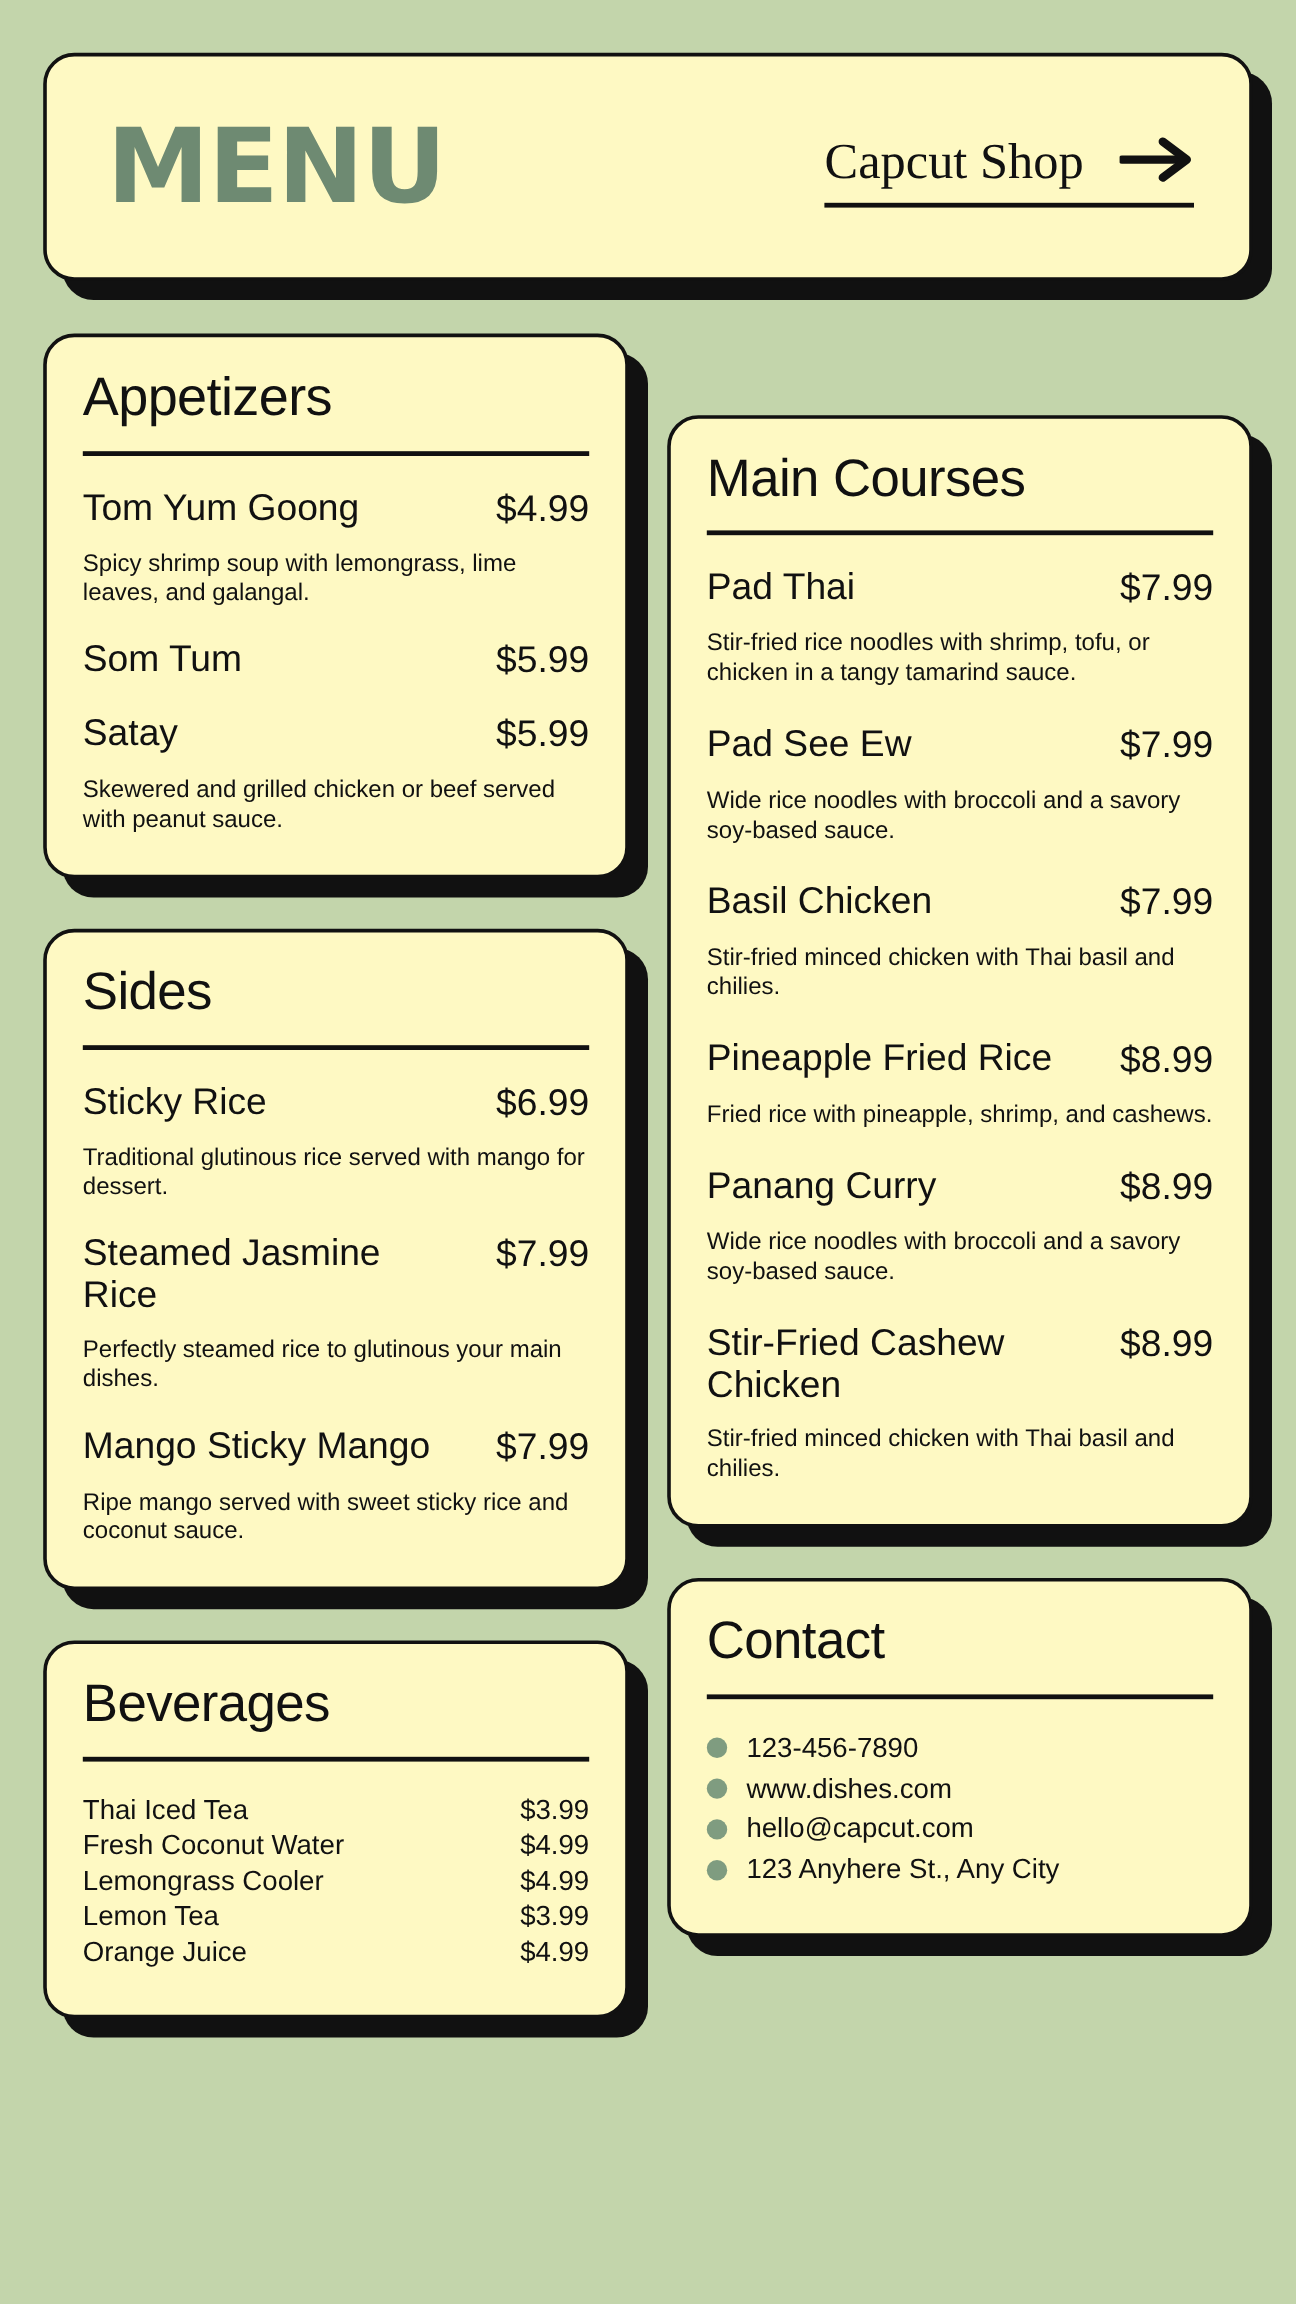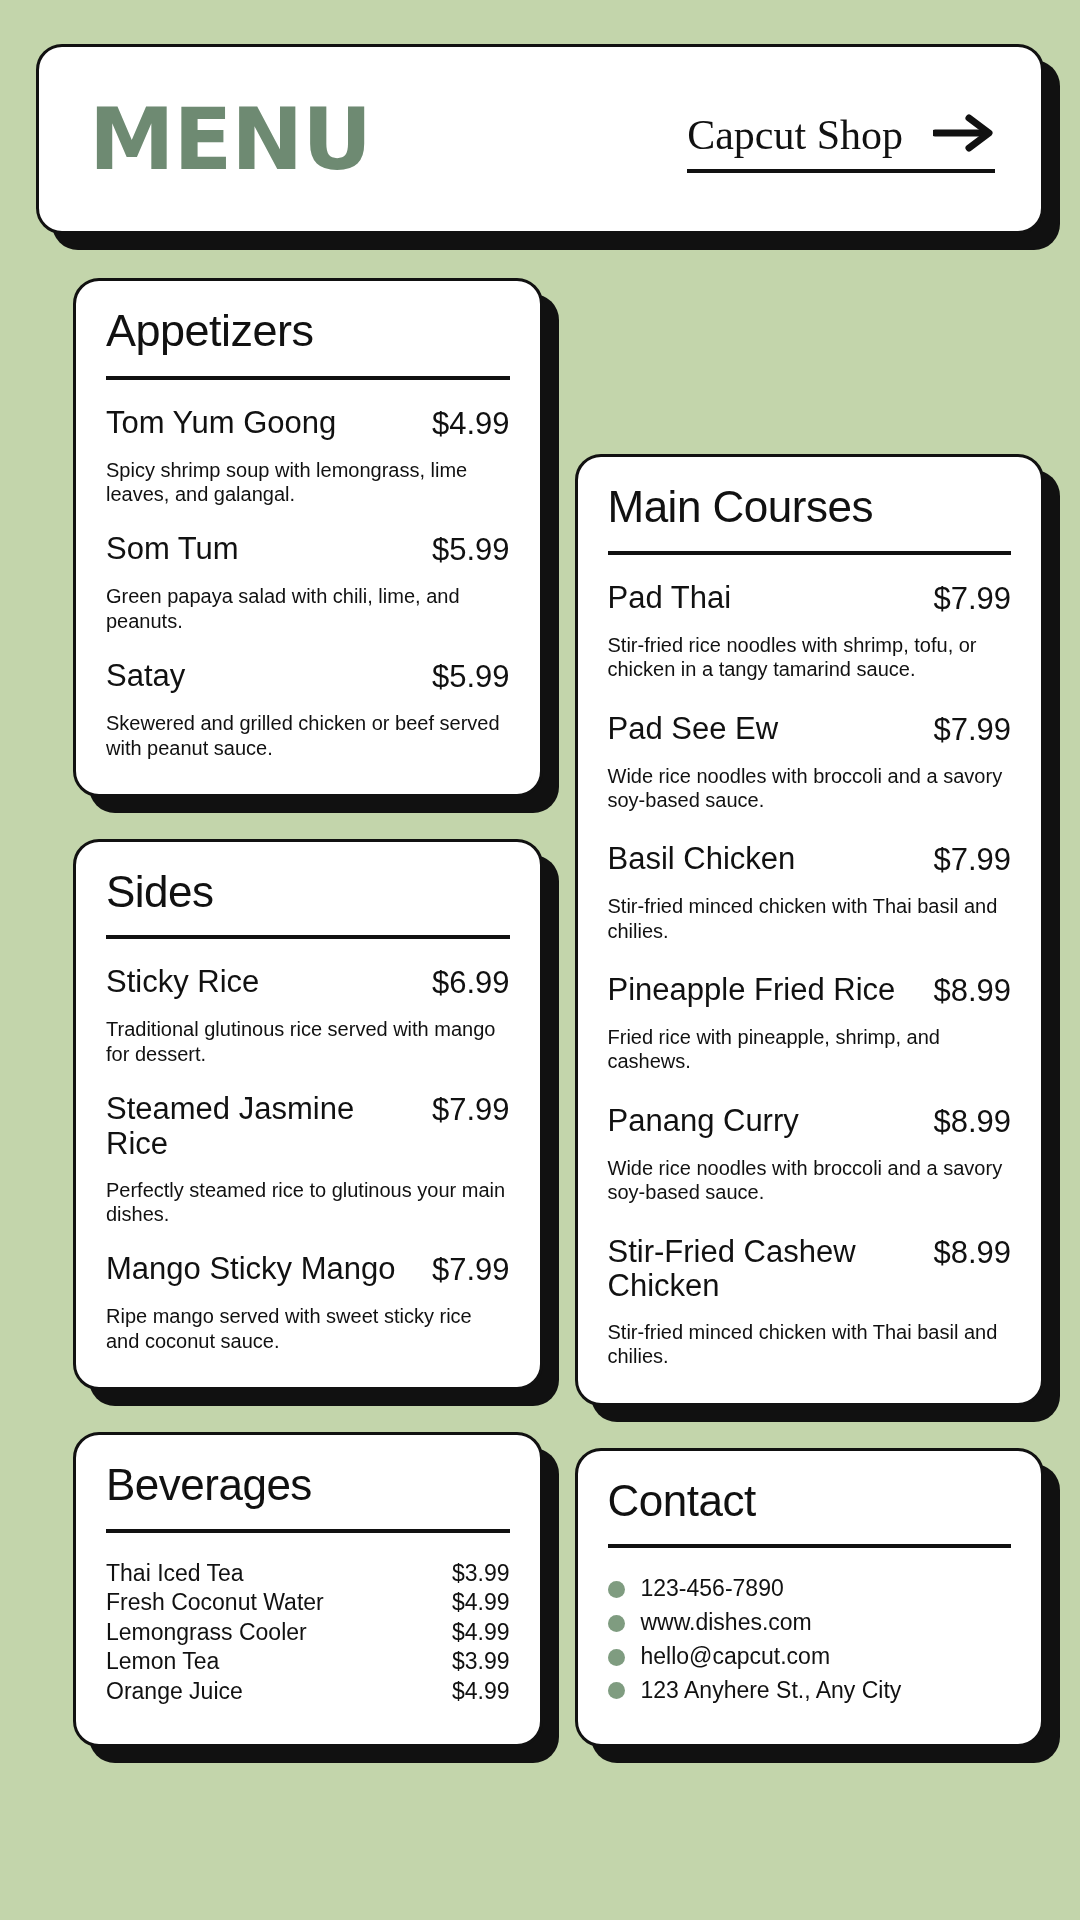--- a/index.html
+++ b/index.html
@@ -19,21 +19,21 @@
   .page {
     position: absolute;
     left: 0; top: 0;
     width: 1080px;
     height: 1920px;
     padding: 44px 36px 36px 36px;
   }
 
   
   .card {
-    background: #ffffff;
+    background: #fef9c3;
     border: 3px solid #111111;
     border-radius: 26px;
     box-shadow: 16px 16px 0 #111111;
     position: relative;
   }
 
   
   .header {
     height: 190px;
     display: flex;
@@ -81,22 +81,21 @@
   .shop-rule {
     height: 4px;
     background: #111111;
     width: 100%;
   }
 
   
   .columns {
     display: flex;
     gap: 32px;
-    align-items: flex-end;
-    margin-left: 37px;
+    align-items: center;
   }
 
   .col {
     width: 504px;
     display: flex;
     flex-direction: column;
     gap: 42px;
   }
 
   .section {
@@ -225,21 +224,20 @@
             <span class="item-price">$4.99</span>
           </div>
           <div class="item-desc">Spicy shrimp soup with lemongrass, lime leaves, and galangal.</div>
         </div>
 
         <div class="item">
           <div class="item-head">
             <span class="item-name">Som Tum</span>
             <span class="item-price">$5.99</span>
           </div>
-          <div class="item-desc">Green papaya salad with chili, lime, and peanuts.</div>
         </div>
 
         <div class="item">
           <div class="item-head">
             <span class="item-name">Satay</span>
             <span class="item-price">$5.99</span>
           </div>
           <div class="item-desc">Skewered and grilled chicken or beef served with peanut sauce.</div>
         </div>
       </div>

